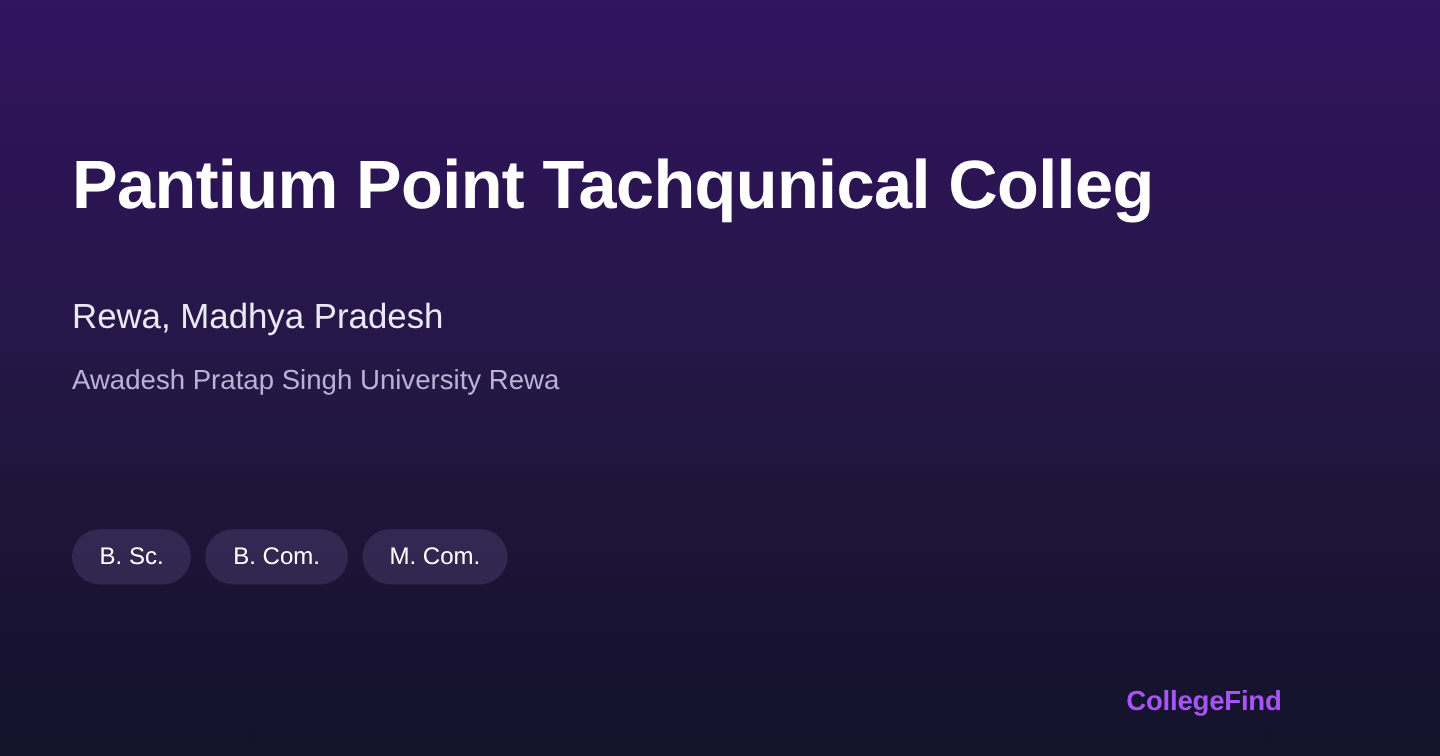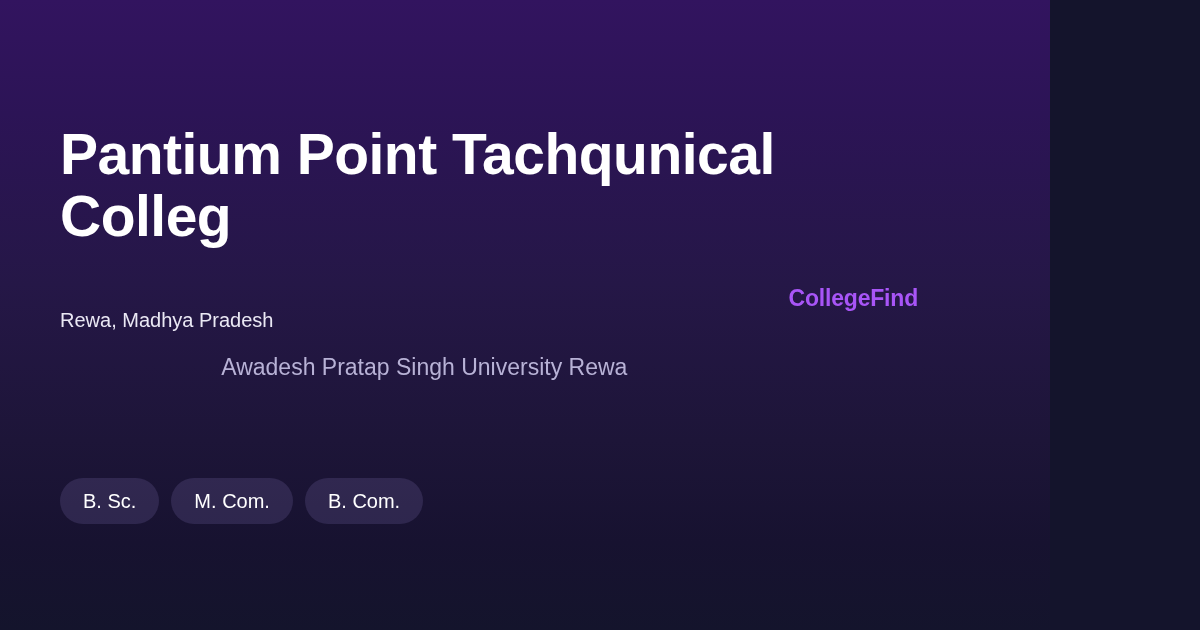--- a/index.html
+++ b/index.html
@@ -10,32 +10,32 @@
     width: 1200px;
     height: 630px;
     overflow: hidden;
     font-family: "Liberation Sans", sans-serif;
     background: #14142c;
   }
 
   .og-card {
     position: relative;
     box-sizing: border-box;
-    width: 1050px;
+    width: 1200px;
     height: 630px;
     background: linear-gradient(180deg,
         #32145f 0%,
         #2c1456 18%,
         #251747 45%,
         #1d1538 70%,
         #171230 86%,
         #14142c 100%);
     padding: 0 60px;
     display: flex;
-    flex-direction: row;
+    flex-direction: column;
     overflow: hidden;
   }
 
   .card-body {
     flex: 1 1 auto;
     display: flex;
     flex-direction: column;
   }
 
   .title {
@@ -45,34 +45,33 @@
     font-weight: 700;
     line-height: 1.08;
     letter-spacing: -0.5px;
     color: #ffffff;
     max-width: 1040px;
   }
 
   .location {
     margin: 0;
     padding-top: 61px;
-    font-size: 20px;
+    font-size: 29px;
     font-weight: 400;
     line-height: 1.2;
     color: #eae8f4;
   }
 
   .affiliation {
     margin: 0;
     padding-top: 22px;
     font-size: 23px;
     font-weight: 400;
     line-height: 1.2;
     color: #b8b2d6;
-    text-align: center;
   }
 
   .chips {
     display: flex;
     flex-wrap: wrap;
     gap: 12px;
     padding-top: 96px;
   }
 
   .chip {
@@ -81,20 +80,21 @@
     justify-content: center;
     height: 46px;
     padding: 0 23px;
     border-radius: 999px;
     background: rgba(147, 134, 205, 0.18);
     color: #ffffff;
     font-size: 20px;
     font-weight: 400;
     line-height: 1;
     white-space: nowrap;
+    margin-top: 14px;
   }
 
   .card-footer {
     flex: 0 0 auto;
     display: flex;
     justify-content: flex-end;
     align-items: center;
     padding-bottom: 34px;
     padding-right: 72px;
   }
@@ -115,22 +115,22 @@
   <div class="card-body">
 
     <h1 class="title">Pantium Point Tachqunical Colleg</h1>
 
     <p class="location">Rewa, Madhya Pradesh</p>
 
     <p class="affiliation">Awadesh Pratap Singh University Rewa</p>
 
     <div class="chips">
       <span class="chip">B. Sc.</span>
+      <span class="chip">B. Com.</span>
       <span class="chip">M. Com.</span>
-      <span class="chip">B. Com.</span>
     </div>
 
   </div>
 
   <div class="card-footer">
     <span class="brand">CollegeFind</span>
   </div>
 
 </div>
 

